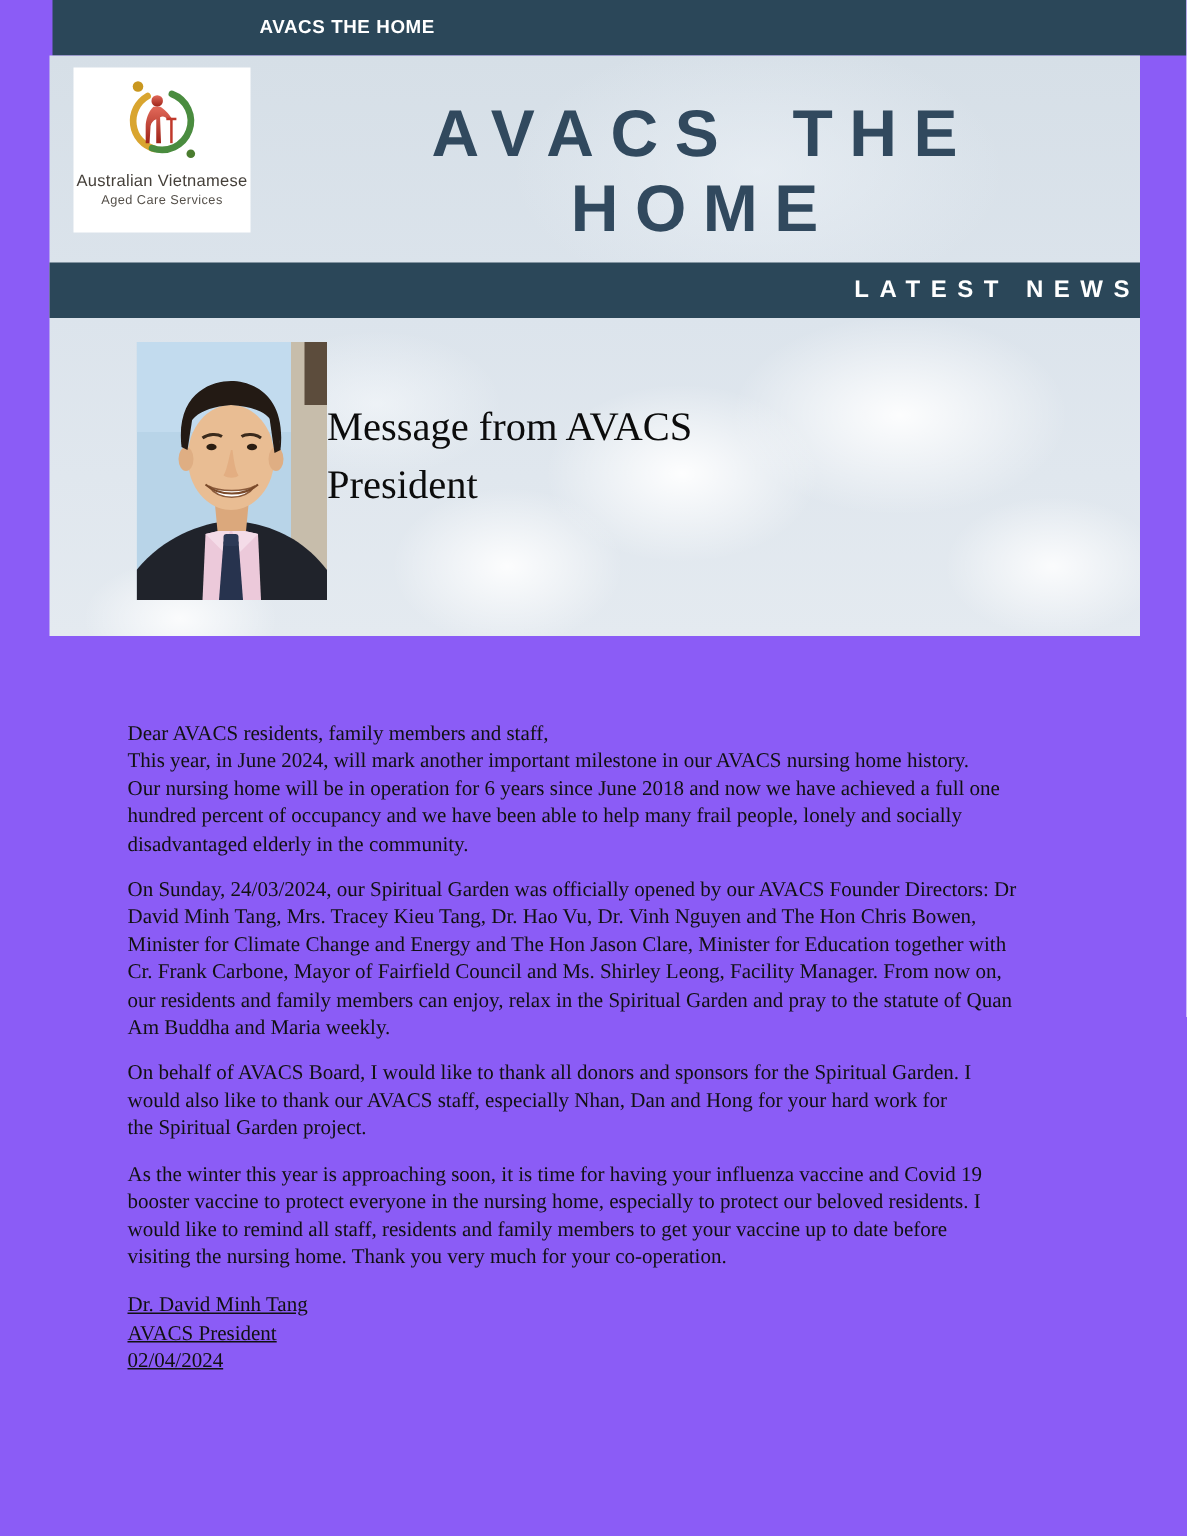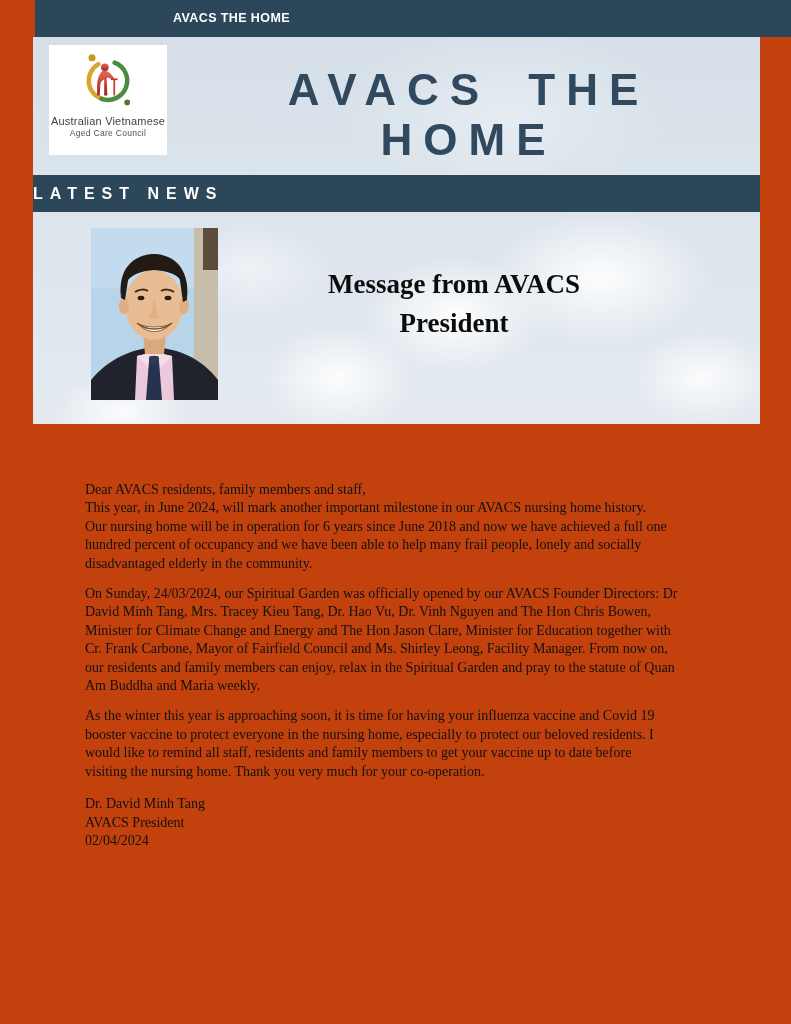--- a/index.html
+++ b/index.html
@@ -1,16 +1,16 @@
 <!DOCTYPE html>
 <html><head>
 <meta charset="utf-8">
 <style>
   html,body{margin:0;padding:0;background:#ffffff;}
-  .page{position:relative;width:791px;height:1024px;background:#c2410c;overflow:hidden;
+  .page{position:relative;width:791px;height:1024px;background:#8b5cf6;overflow:hidden;
         font-family:"Liberation Sans",sans-serif;}
 
   
   .topbar{position:absolute;left:35px;right:0;top:0;height:37px;background:#2b4759;}
   .topbar .tb-title{position:absolute;left:138px;top:0;line-height:37px;color:#ffffff;
         font-weight:bold;font-size:12.5px;letter-spacing:0.4px;}
   .topbar .tb-edition{position:absolute;left:358px;top:0;line-height:37px;color:#ffffff;
         font-weight:bold;font-size:12.5px;letter-spacing:0.2px;}
 
   
@@ -33,37 +33,37 @@
         font-family:"Liberation Sans",sans-serif;}
   .logo-line2{font-size:8.5px;color:#55504a;letter-spacing:0.3px;margin-top:1px;}
 
   
   .main-title{position:absolute;left:150px;right:6px;top:28px;margin:0;text-align:center;
         font-family:"Liberation Sans",sans-serif;font-weight:bold;font-size:44px;
         letter-spacing:11px;word-spacing:15px;color:#31495e;}
 
   
   .news-bar{position:absolute;left:0;right:0;top:138px;height:37px;background:#2b4759;
-        text-align:left;}
+        text-align:right;}
   .news-bar span{color:#ffffff;font-weight:bold;font-size:16px;letter-spacing:7px;
         line-height:37px;}
 
   
   .photo{position:absolute;left:58px;top:191px;width:127px;height:172px;overflow:hidden;}
 
   
-  .msg-title{position:absolute;left:185px;right:70px;top:228px;margin:0;text-align:center;
-        font-family:"Liberation Serif",serif;font-weight:bold;font-size:27px;
+  .msg-title{position:absolute;left:185px;right:70px;top:228px;margin:0;
+        font-family:"Liberation Serif",serif;font-weight:normal;font-size:27px;
         line-height:39px;color:#0c0c0c;white-space:pre-line;}
 
   
   .body-text{position:absolute;left:85px;top:481px;width:670px;
         font-family:"Liberation Serif",serif;font-size:14px;line-height:18.4px;color:#111111;}
   .body-text p{margin:0 0 12px 0;white-space:pre;}
-  .body-text p.sig{margin-top:14px;margin-bottom:0;}
+  .body-text p.sig{margin-top:14px;margin-bottom:0;text-decoration:underline;}
 </style>
 </head>
 <body>
 
 <div class="page">
 
   <header class="topbar">
     <span class="tb-title">AVACS THE HOME</span>
   </header>
 
@@ -85,21 +85,21 @@
         <circle cx="25" cy="12" r="5.5" fill="#c9971f"></circle>
 
         <circle cx="80" cy="82" r="4.5" fill="#4a7c2f"></circle>
 
         <circle cx="45" cy="27" r="6" fill="url(#redg)"></circle>
         <path d="M41 33 C36 38 33 46 33 54 L33 71 L37 71 L38 55 C38 50 41 47 44 46 L44 71 L49 71 L48 44 C51 42 54 44 57 47 L60 45 C57 40 52 35 48 33 Z" fill="url(#redg)"></path>
         <rect x="58.5" y="46" width="2.6" height="25" fill="#c0392b"></rect>
         <rect x="54.5" y="44.5" width="10.5" height="2.6" fill="#c0392b"></rect>
       </svg>
       <div class="logo-line1">Australian Vietnamese</div>
-      <div class="logo-line2">Aged Care Council</div>
+      <div class="logo-line2">Aged Care Services</div>
     </div>
 
     <h1 class="main-title">AVACS THE HOME</h1>
 
     <div class="news-bar">
       <span>LATEST NEWS</span>
     </div>
 
     <div class="photo">
       <svg width="127" height="172" viewBox="0 0 127 172">
@@ -148,20 +148,23 @@
 This year, in June 2024, will mark another important milestone in our AVACS nursing home history.
 Our nursing home will be in operation for 6 years since June 2018 and now we have achieved a full one
 hundred percent of occupancy and we have been able to help many frail people, lonely and socially
 disadvantaged elderly in the community.</p>
     <p>On Sunday, 24/03/2024, our Spiritual Garden was officially opened by our AVACS Founder Directors: Dr
 David Minh Tang, Mrs. Tracey Kieu Tang, Dr. Hao Vu, Dr. Vinh Nguyen and The Hon Chris Bowen,
 Minister for Climate Change and Energy and The Hon Jason Clare, Minister for Education together with
 Cr. Frank Carbone, Mayor of Fairfield Council and Ms. Shirley Leong, Facility Manager. From now on,
 our residents and family members can enjoy, relax in the Spiritual Garden and pray to the statute of Quan
 Am Buddha and Maria weekly.</p>
+    <p>On behalf of AVACS Board, I would like to thank all donors and sponsors for the Spiritual Garden. I
+would also like to thank our AVACS staff, especially Nhan, Dan and Hong for your hard work for
+the Spiritual Garden project.</p>
     <p>As the winter this year is approaching soon, it is time for having your influenza vaccine and Covid 19
 booster vaccine to protect everyone in the nursing home, especially to protect our beloved residents. I
 would like to remind all staff, residents and family members to get your vaccine up to date before
 visiting the nursing home. Thank you very much for your co-operation.</p>
     <p class="sig">Dr. David Minh Tang
 AVACS President
 02/04/2024</p>
   </main>
 
 </div>

